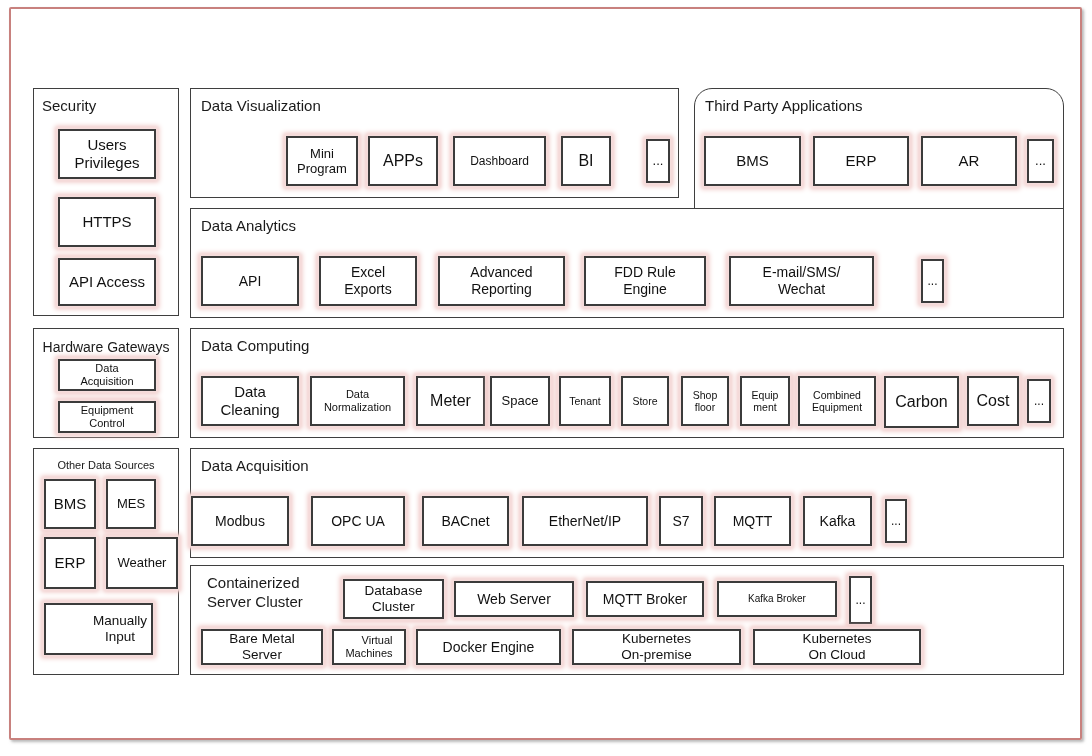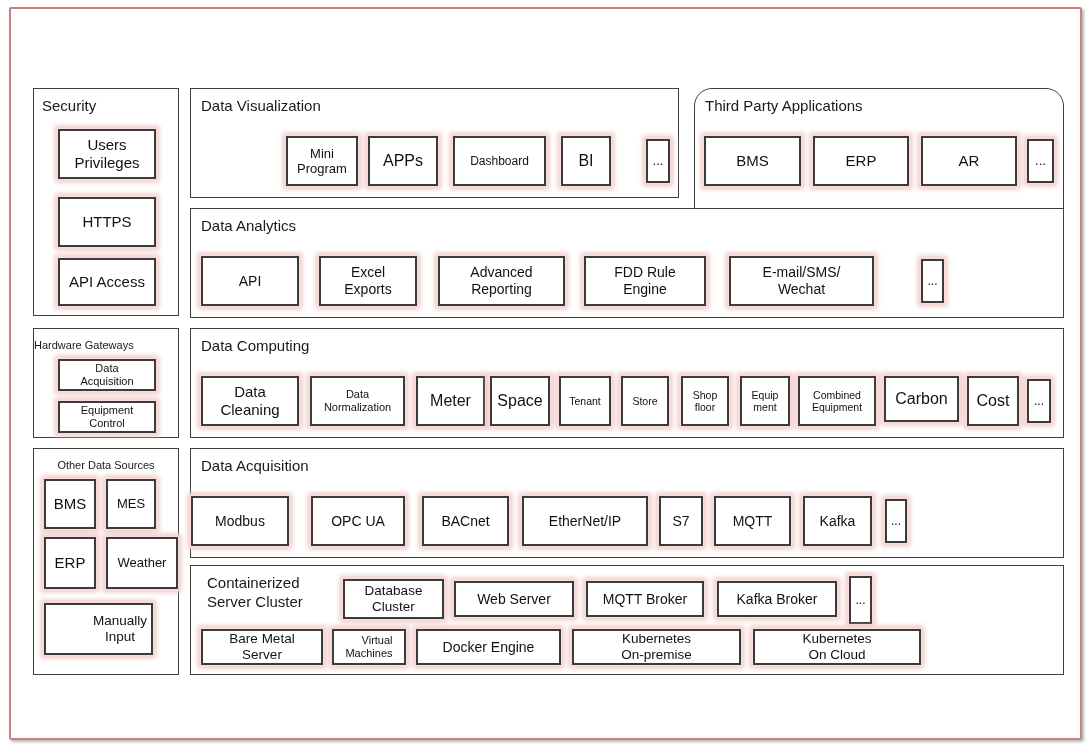--- a/index.html
+++ b/index.html
@@ -51,43 +51,43 @@
 Exports</div>
       <div class="box" style="left: 247px; top: 47px; width: 127px; height: 50px; font-size: 14px;">Advanced
 Reporting</div>
       <div class="box" style="left: 393px; top: 47px; width: 122px; height: 50px; font-size: 14px;">FDD Rule
 Engine</div>
       <div class="box" style="left: 538px; top: 47px; width: 145px; height: 50px; font-size: 14px;">E-mail/SMS/
 Wechat</div>
       <div class="box" style="left: 730px; top: 50px; width: 23px; height: 44px; font-size: 12px;">...</div>
     </div>
   <div class="section" style="left: 33px; top: 328px; width: 146px; height: 110px;">
-    <div class="sec-title" style="top: 10px; font-size: 11px; left: 0px; right: 0px; ">Hardware Gateways</div>
+    <div class="sec-title" style="top: 10px; font-size: 14px; left: 0px; right: 0px; text-align: center;">Hardware Gateways</div>
   <div class="box" style="left: 24px; top: 30px; width: 98px; height: 32px; font-size: 11px;">Data
 Acquisition</div>
       <div class="box" style="left: 24px; top: 72px; width: 98px; height: 32px; font-size: 11px;">Equipment
 Control</div>
     </div>
   <div class="section" style="left: 190px; top: 328px; width: 874px; height: 110px;">
     <div class="sec-title" style="top: 8px; font-size: 15px; left: 10px;">Data Computing</div>
   <div class="box" style="left: 10px; top: 47px; width: 98px; height: 50px; font-size: 15px;">Data
 Cleaning</div>
       <div class="box" style="left: 119px; top: 47px; width: 95px; height: 50px; font-size: 11px;">Data
 Normalization</div>
       <div class="box" style="left: 225px; top: 47px; width: 69px; height: 50px; font-size: 16px;">Meter</div>
-      <div class="box" style="left: 299px; top: 47px; width: 60px; height: 50px; font-size: 16px;">Space</div>
+      <div class="box" style="left: 299px; top: 47px; width: 60px; height: 50px; font-size: 13px;">Space</div>
       <div class="box" style="left: 368px; top: 47px; width: 52px; height: 50px; font-size: 10.5px;">Tenant</div>
       <div class="box" style="left: 430px; top: 47px; width: 48px; height: 50px; font-size: 10.5px;">Store</div>
       <div class="box" style="left: 490px; top: 47px; width: 48px; height: 50px; font-size: 10.5px;">Shop
 floor</div>
       <div class="box" style="left: 549px; top: 47px; width: 50px; height: 50px; font-size: 10.5px;">Equip
 ment</div>
       <div class="box" style="left: 607px; top: 47px; width: 78px; height: 50px; font-size: 10.5px;">Combined
 Equipment</div>
-      <div class="box" style="left: 693px; top: 47px; width: 75px; height: 46px; font-size: 16px;">Carbon</div>
+      <div class="box" style="left: 693px; top: 47px; width: 75px; height: 52px; font-size: 16px;">Carbon</div>
       <div class="box" style="left: 776px; top: 47px; width: 52px; height: 50px; font-size: 16px;">Cost</div>
       <div class="box" style="left: 836px; top: 50px; width: 24px; height: 44px; font-size: 12px;">...</div>
     </div>
   <div class="section" style="left: 33px; top: 448px; width: 146px; height: 227px;">
     <div class="sec-title" style="top: 10px; font-size: 11px; left: 0px; right: 0px; text-align: center;">Other Data Sources</div>
   <div class="box" style="left: 10px; top: 30px; width: 52px; height: 50px; font-size: 15px;">BMS</div>
       <div class="box" style="left: 72px; top: 30px; width: 50px; height: 50px; font-size: 13px;">MES</div>
       <div class="box" style="left: 10px; top: 88px; width: 52px; height: 52px; font-size: 15px;">ERP</div>
       <div class="box" style="left: 72px; top: 88px; width: 72px; height: 52px; font-size: 13px;">Weather</div>
       <div class="box" style="left: 10px; top: 154px; width: 109px; height: 52px; font-size: 13.5px; padding-left: 43px;">Manually
@@ -104,21 +104,21 @@
       <div class="box" style="left: 612px; top: 47px; width: 69px; height: 50px; font-size: 14px;">Kafka</div>
       <div class="box" style="left: 694px; top: 50px; width: 22px; height: 44px; font-size: 12px;">...</div>
     </div>
   <div class="section" style="left: 190px; top: 565px; width: 874px; height: 110px;">
     <div class="sec-title" style="top: 8px; font-size: 15px; left: 16px;">Containerized
 Server Cluster</div>
   <div class="box" style="left: 152px; top: 13px; width: 101px; height: 40px; font-size: 13.5px;">Database
 Cluster</div>
       <div class="box" style="left: 263px; top: 15px; width: 120px; height: 36px; font-size: 14px;">Web Server</div>
       <div class="box" style="left: 395px; top: 15px; width: 118px; height: 36px; font-size: 14px;">MQTT Broker</div>
-      <div class="box" style="left: 526px; top: 15px; width: 120px; height: 36px; font-size: 14px;">Kafka Broker</div>
+      <div class="box" style="left: 526px; top: 15px; width: 120px; height: 36px; font-size: 10px;">Kafka Broker</div>
       <div class="box" style="left: 658px; top: 10px; width: 23px; height: 48px; font-size: 12px;">...</div>
       <div class="box" style="left: 10px; top: 63px; width: 122px; height: 36px; font-size: 13.5px;">Bare Metal
 Server</div>
       <div class="box" style="left: 141px; top: 63px; width: 74px; height: 36px; font-size: 11px; text-align: right;">Virtual
 Machines</div>
       <div class="box" style="left: 225px; top: 63px; width: 145px; height: 36px; font-size: 14px;">Docker Engine</div>
       <div class="box" style="left: 381px; top: 63px; width: 169px; height: 36px; font-size: 13.5px;">Kubernetes
 On-premise</div>
       <div class="box" style="left: 562px; top: 63px; width: 168px; height: 36px; font-size: 13.5px;">Kubernetes
 On Cloud</div>

